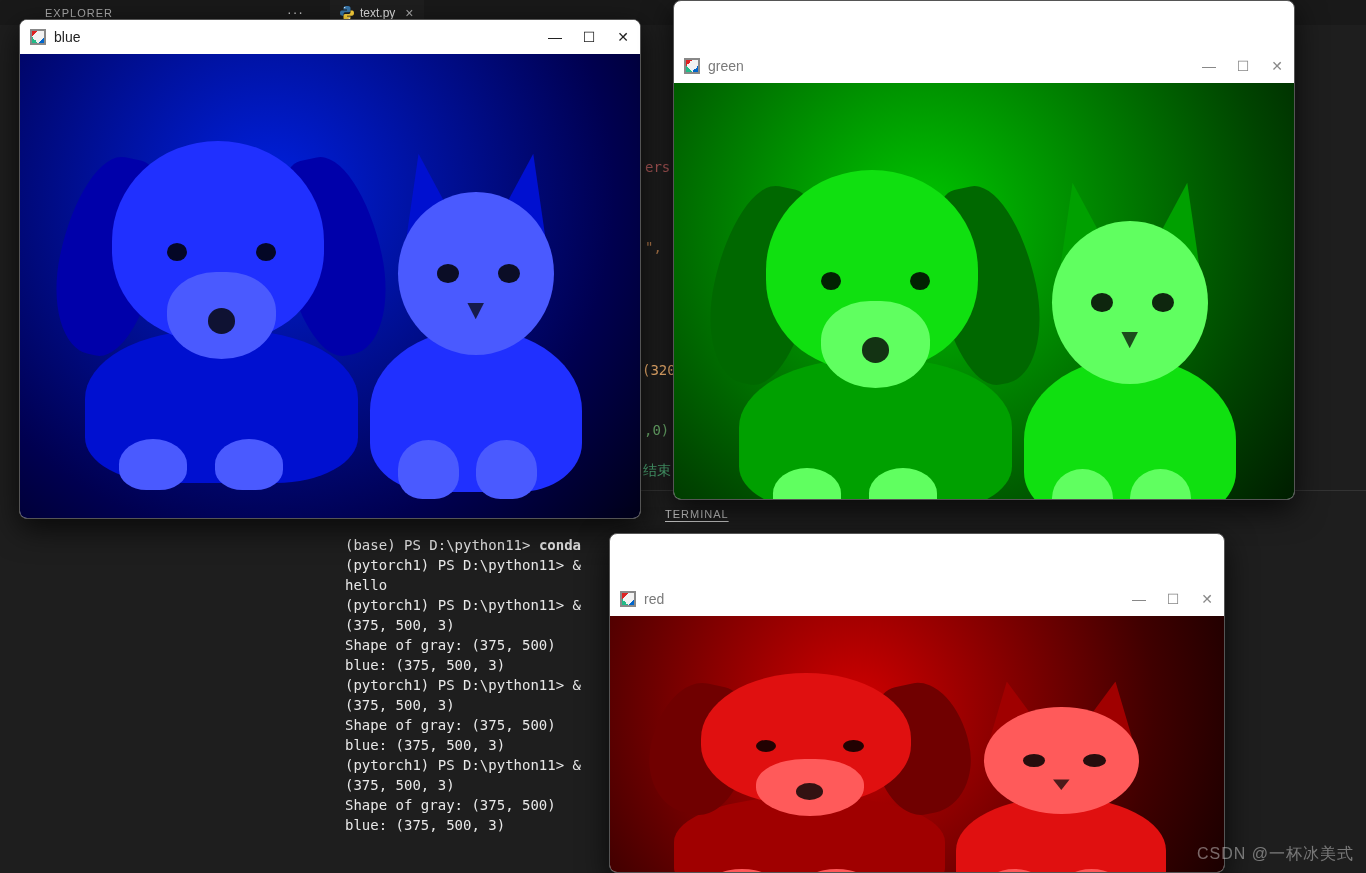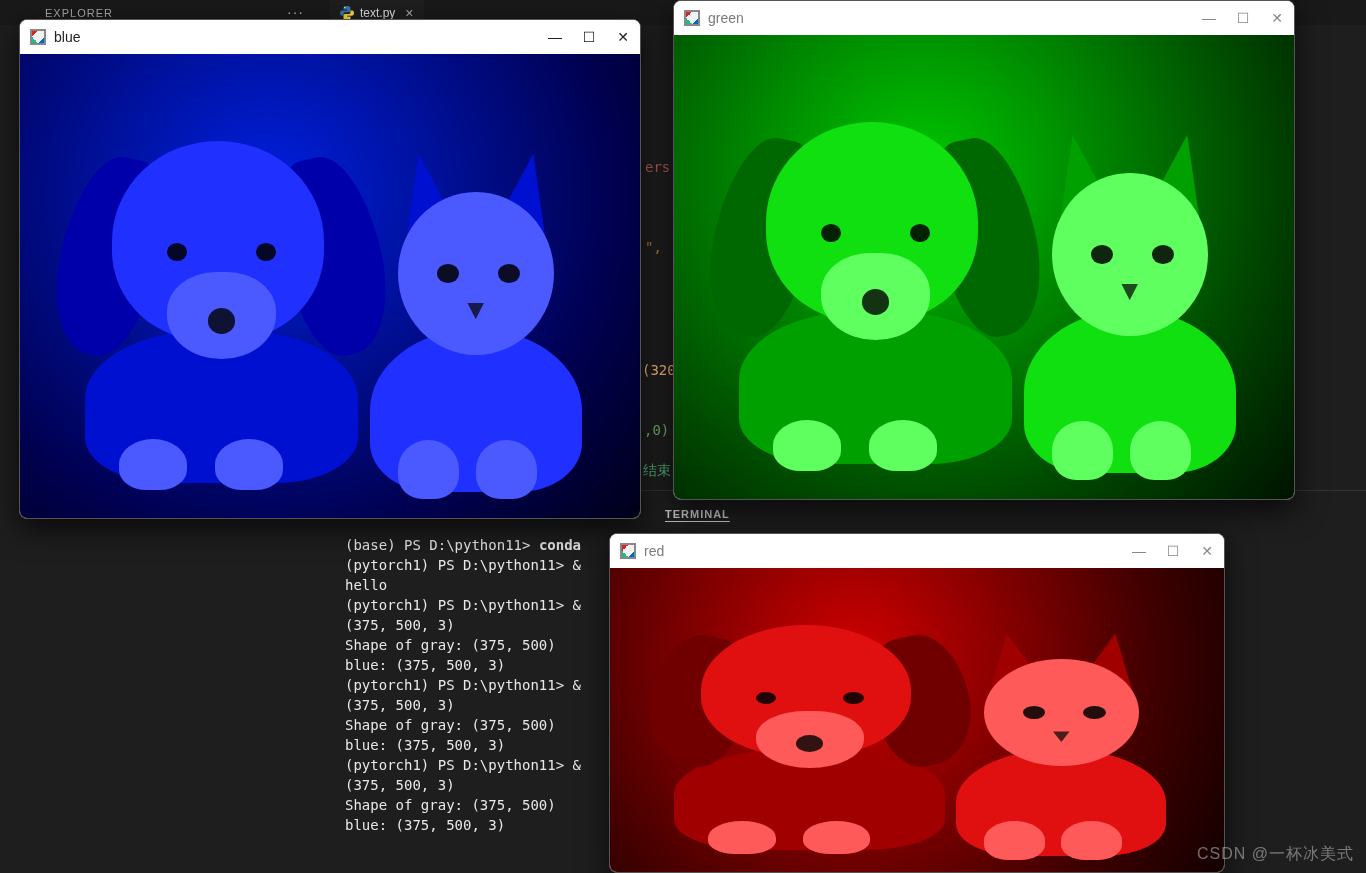--- a/index.html
+++ b/index.html
@@ -37,21 +37,21 @@
     width: 14px; height: 14px; display: inline-block;
   }
   .tab-close { color: #aaa; margin-left: 4px; font-size: 14px; }
 
   .code-fragments { position: absolute; font-family: Consolas, monospace; font-size: 14px; }
   .frag { position: absolute; white-space: pre; }
 
   .terminal-label {
     position: absolute; left: 665px; top: 508px;
     font-size: 11px; letter-spacing: 1px; color: #c9c9c9;
-    text-decoration: underline; text-underline-offset: 3px; font-weight: bold;
+    text-decoration: underline; text-underline-offset: 3px;
   }
   .terminal-region {
     position: absolute; left: 345px; top: 535px;
     width: 620px; height: 340px;
     font-family: Consolas, monospace; font-size: 14px;
     color: #e8e8e8; line-height: 20px; white-space: pre;
   }
   .term-yellow { color: #e5e5e5; font-weight: bold; }
   .watermark {
     position: absolute; right: 12px; bottom: 8px;
@@ -66,21 +66,21 @@
     border: 1px solid #555;
     border-radius: 8px;
     box-shadow: 0 10px 30px rgba(0,0,0,0.7);
     overflow: hidden;
   }
   .imgwin .titlebar {
     height: 34px; background: #fff; color: #222;
     display: flex; align-items: center; justify-content: space-between;
     padding: 0 10px;
   }
-  .imgwin.inactive .titlebar { color: #7a7a7a; }
+  .imgwin.inactive .titlebar { color: #7a7a7a; margin-top: 48px; }
   .imgwin .title-left { display: flex; align-items: center; gap: 8px; font-size: 14px; }
   .imgwin .appicon {
     width: 16px; height: 16px; border: 2px solid #888; display: inline-block;
     background:
       linear-gradient(135deg,#d22 0 25%,transparent 25%),
       linear-gradient(45deg,#2b8 0 25%,transparent 25%),
       linear-gradient(-45deg,#06c 0 25%,transparent 25%);
     background-color:#f2f2f2;
   }
   .imgwin .controls { display: flex; align-items: center; gap: 20px; }

